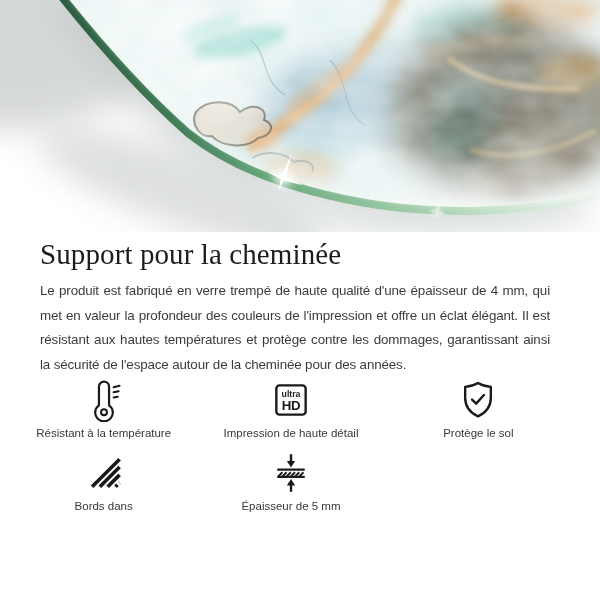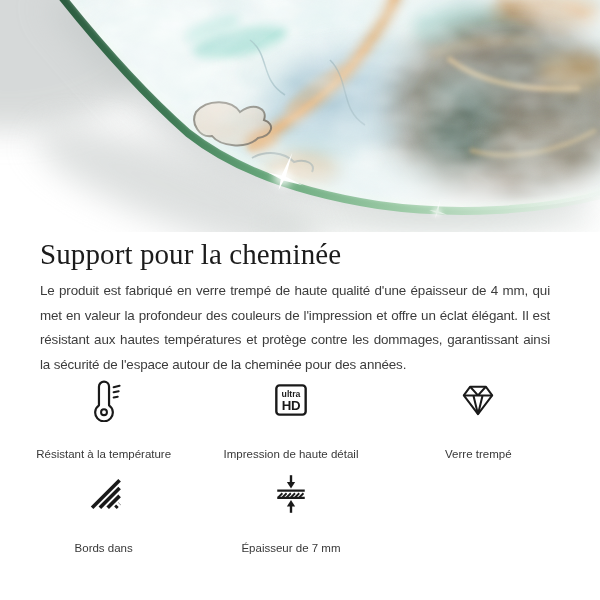--- a/index.html
+++ b/index.html
@@ -32,21 +32,21 @@
     color:#3c3c3c;
     text-align:justify;
     width:510px;
   }
   .features{
     margin:2px 28px 0 10px;
     display:grid;
     grid-template-columns:1fr 1fr 1fr;
     row-gap:12px;
   }
-  .feature{display:flex;flex-direction:column;align-items:center;gap:21px;}
+  .feature{display:flex;flex-direction:column;align-items:center;}
   .icon-wrap{height:42px;display:flex;align-items:center;justify-content:center;}
   .icon-wrap svg{display:block;}
   .feature-label{
     margin-top:5px;
     font-size:11.5px;
     line-height:14px;
     color:#383838;
     text-align:right;
     white-space:nowrap;
   }
@@ -197,32 +197,30 @@
       <div class="icon-wrap">
         <svg width="44" height="44" viewBox="0 0 48 48">
           <rect class="ficon" x="8" y="8" width="32" height="32" rx="3.5" stroke-width="2.6"></rect>
           <text class="badge-text" x="24" y="20.5" font-size="9.5" text-anchor="middle">ultra</text>
           <text class="badge-text" x="24" y="34.5" font-size="14.5" text-anchor="middle" letter-spacing="-0.5">HD</text>
         </svg>
       </div>
       <div class="feature-label">Impression de haute détail</div>
     </div>
 
-
-    <div class="feature">
-      <div class="icon-wrap">
-        <svg width="44" height="44" viewBox="0 0 48 48">
-          <g class="ficon" stroke-width="2.2" stroke-linejoin="round">
-            <path d="M15.5,9.5 H32.5 L39.5,19 L24,39.5 L8.5,19 Z"></path>
-            <path d="M8.5,19 H39.5 M15.5,9.5 L24,19 L32.5,9.5 M19,19 L24,39.5 M29,19 L24,39.5"></path>
-          </g>
-        </svg>
-      </div>
-      <div class="feature-label">Verre trempé</div>
-    </div>
+    <div class="feature">
+      <div class="icon-wrap">
+        <svg width="44" height="44" viewBox="0 0 48 48">
+          <path class="ficon" d="M24,5.5 C28.5,8.2 33.5,9.3 38,9.7 V21.5 C38,31.5 31.8,38.2 24,41.8 C16.2,38.2 10,31.5 10,21.5 V9.7 C14.5,9.3 19.5,8.2 24,5.5 Z" stroke-width="2.6" stroke-linejoin="round"></path>
+          <path class="ficon" d="M17.5,23.5 L22,28 L30.5,18.5" stroke-width="2.6" stroke-linecap="round" stroke-linejoin="round"></path>
+        </svg>
+      </div>
+      <div class="feature-label">Protège le sol</div>
+    </div>
+
 
     <div class="feature">
       <div class="icon-wrap">
         <svg width="44" height="44" viewBox="0 0 48 48">
           <g stroke="#1a1a1a" stroke-width="4" fill="none">
             <path d="M11,39 L41,9"></path>
             <path d="M19.5,39 L41,17.5"></path>
             <path d="M28,39 L41,26"></path>
             <path d="M36.5,39 L41,34.5" stroke-dasharray="3 3"></path>
           </g>
@@ -237,17 +235,17 @@
           <path class="ficon" d="M24,3.5 V12" stroke-width="2.6"></path>
           <path class="ficon-fill" d="M19.5,11 L24,18 L28.5,11 Z"></path>
           <path class="ficon" d="M9,20.3 H39 M9,28.3 H39" stroke-width="2.4"></path>
           <g stroke="#1a1a1a" stroke-width="2">
             <path d="M10,27.8 l4.6,-4.6 M14.6,27.8 l4.6,-4.6 M19.2,27.8 l4.6,-4.6 M23.8,27.8 l4.6,-4.6 M28.4,27.8 l4.6,-4.6 M33,27.8 l4.6,-4.6"></path>
           </g>
           <path class="ficon" d="M24,44.5 V36.5" stroke-width="2.6"></path>
           <path class="ficon-fill" d="M19.5,37.5 L24,30.5 L28.5,37.5 Z"></path>
         </svg>
       </div>
-      <div class="feature-label">Épaisseur de 7 mm</div>
+      <div class="feature-label">Épaisseur de 5 mm</div>
     </div>
 
   </div>
 </div>
 
 </body></html>

